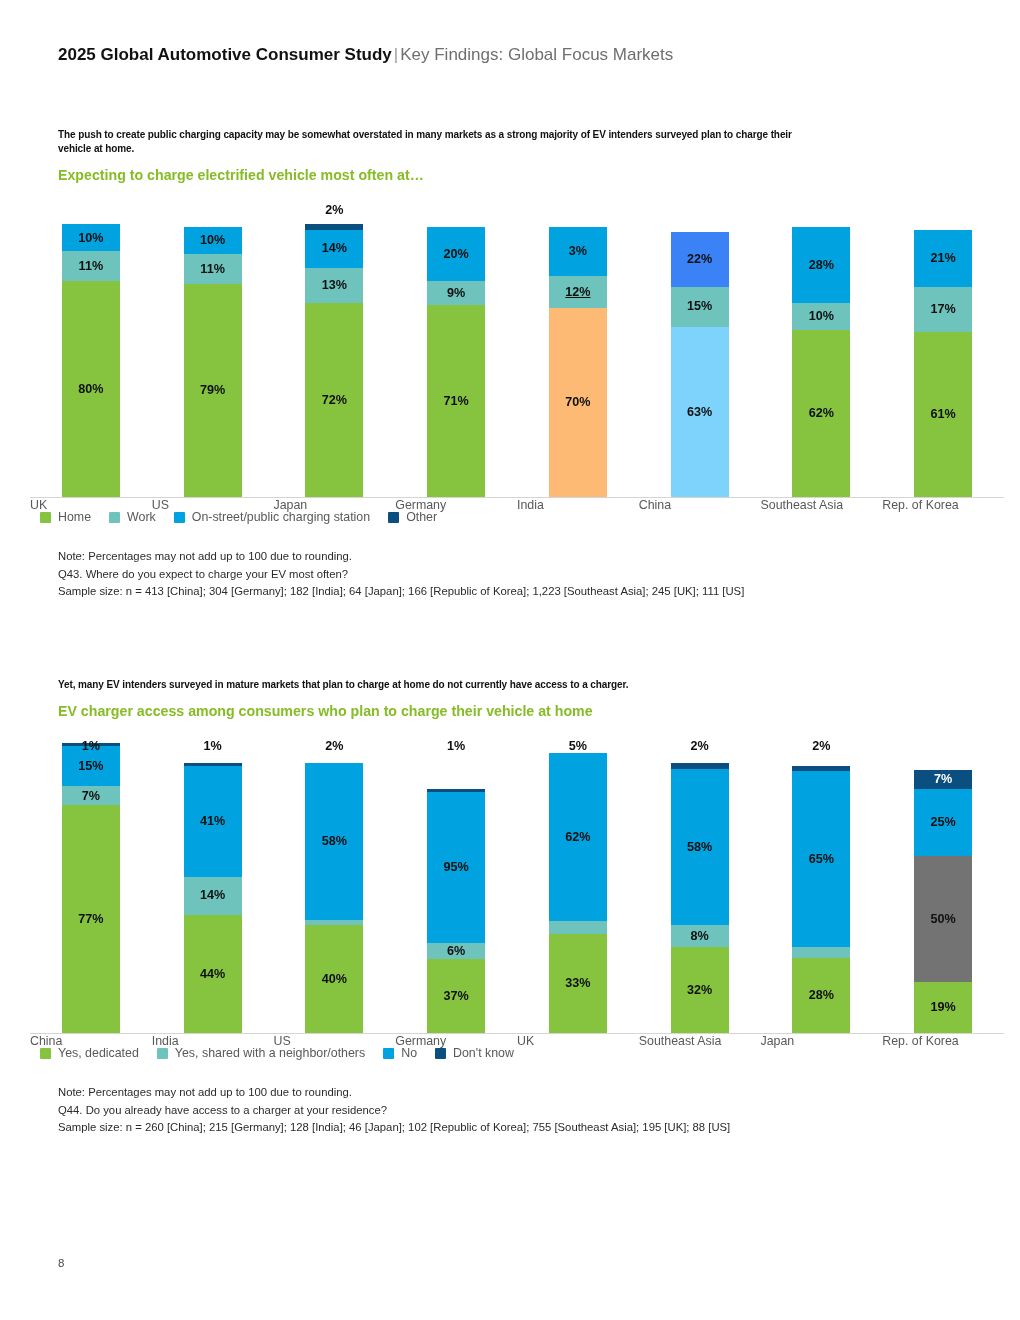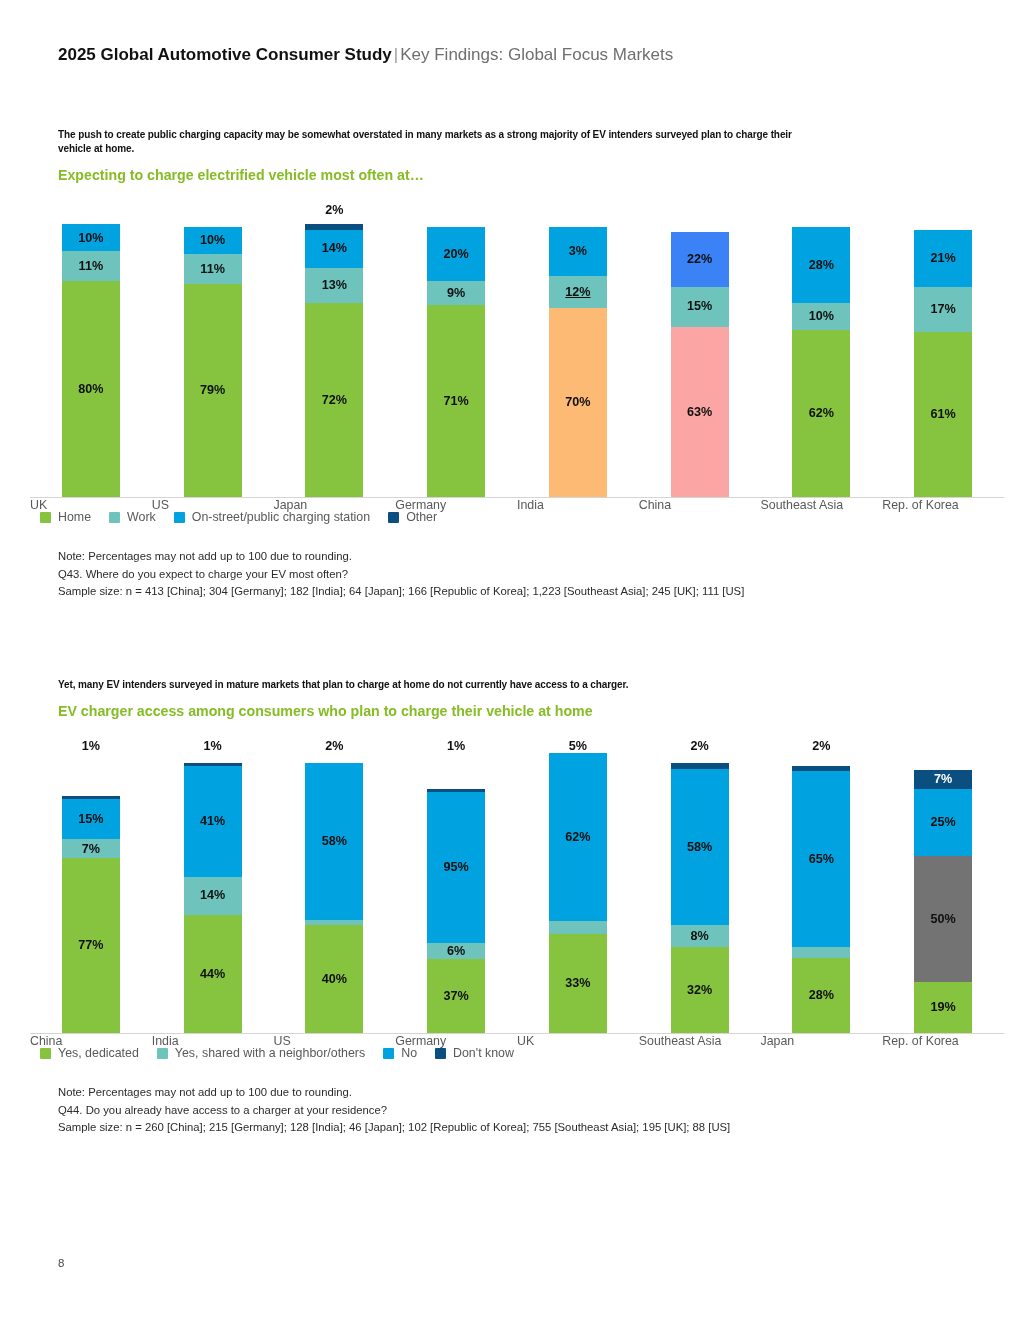--- a/index.html
+++ b/index.html
@@ -227,21 +227,21 @@
             <div class="seg" style="height: 32.3883px; background: rgb(110, 196, 189); text-decoration: underline;">
               <span class="seg-label">12%</span>
             </div>
             <div class="seg" style="height: 48.5825px; background: rgb(0, 163, 224);">
               <span class="seg-label">3%</span>
             </div>
           </div>
         </div>
         <div class="col">
           <div class="bar">
-            <div class="seg" style="height: 170.039px; background: #fca5a5;">
+            <div class="seg" style="height: 170.039px; background: #7dd3fc;">
               <span class="seg-label">63%</span>
             </div>
             <div class="seg" style="height: 40.4854px; background: rgb(110, 196, 189);">
               <span class="seg-label">15%</span>
             </div>
             <div class="seg" style="height: 55px; background: #3b82f6;">
               <span class="seg-label">22%</span>
             </div>
           </div>
         </div>
@@ -311,21 +311,21 @@
 </div>
 
 <div class="section" id="section-2">
   <p class="headline">Yet, many EV intenders surveyed in mature markets that plan to charge at home do not currently have access to a charger.</p>
   <p class="subhead">EV charger access among consumers who plan to charge their vehicle at home</p>
 
   <div class="chart">
     <div class="plot" id="plot-1">
         <div class="col">
           <div class="bar">
-            <div class="seg" style="height: 175px; background: rgb(134, 196, 64);">
+            <div class="seg" style="height: 228px; background: rgb(134, 196, 64);">
               <span class="seg-label">77%</span>
             </div>
             <div class="seg" style="height: 18.8932px; background: rgb(110, 196, 189);">
               <span class="seg-label">7%</span>
             </div>
             <div class="seg" style="height: 40.4854px; background: rgb(0, 163, 224);">
               <span class="seg-label">15%</span>
             </div>
             <div class="seg tiny" style="height: 2.69903px; background: rgb(11, 79, 128);"></div>
             <div class="outside-label">1%</div>

